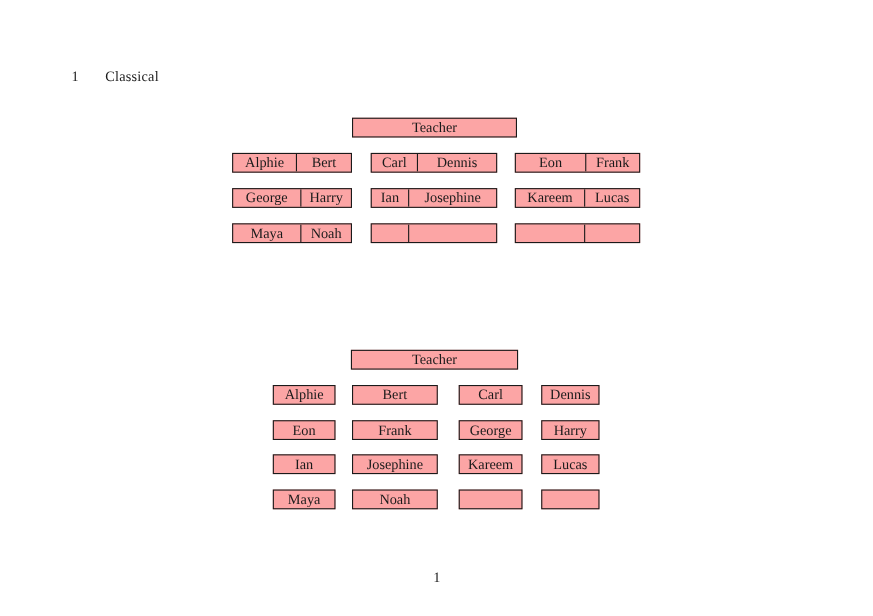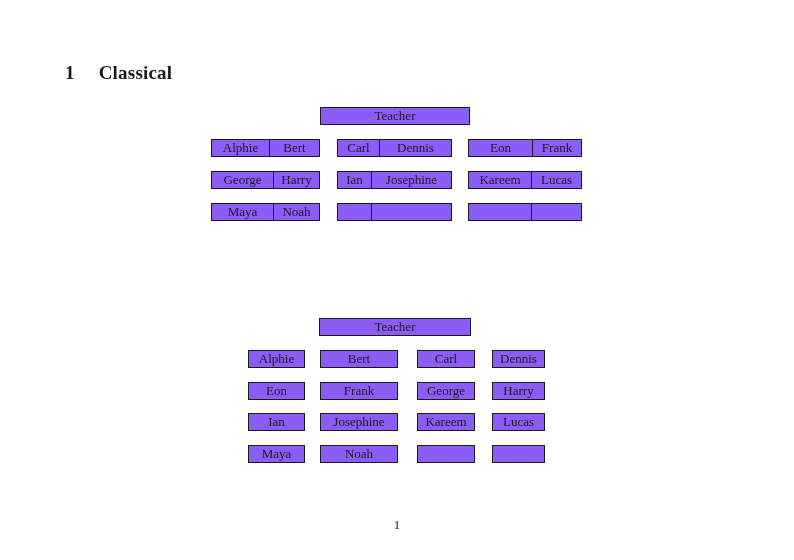--- a/index.html
+++ b/index.html
@@ -7,33 +7,33 @@
     position:relative;
     width:794px;height:560px;
     background:#ffffff;
     font-family:"Liberation Serif","DejaVu Serif",serif;
     color:#1a1a1a;
     overflow:hidden;
   }
   .sec{
     position:absolute;
     margin:0;
-    font-size:19px;
-    font-weight:bold;
+    font-size:13px;
+    font-weight:normal;
     letter-spacing:0.2px;
     white-space:nowrap;
     text-align:right;
   }
   .secnum{display:inline-block;margin-right:24px;}
   .tbox,.pbox,.sbox{
     position:absolute;
     box-sizing:border-box;
     height:18px;
     border:1px solid #1a1a1a;
-    background:#8b5cf6;
+    background:#fca5a5;
     font-size:13px;
     line-height:16px;
     text-align:center;
     white-space:nowrap;
     overflow:hidden;
   }
   .pbox{display:flex;align-items:stretch;text-align:center;}
   .pbox .cell{display:block;box-sizing:border-box;line-height:16px;}
   .pbox .c2{flex:1 1 auto;border-left:1px solid #1a1a1a;}
   .pagenum{

